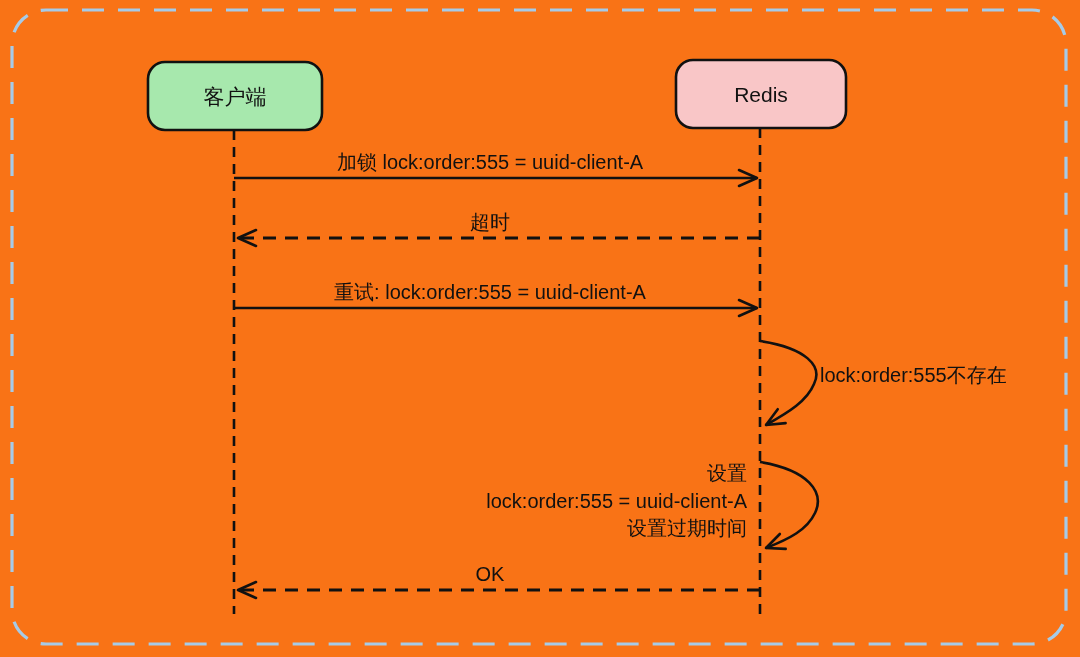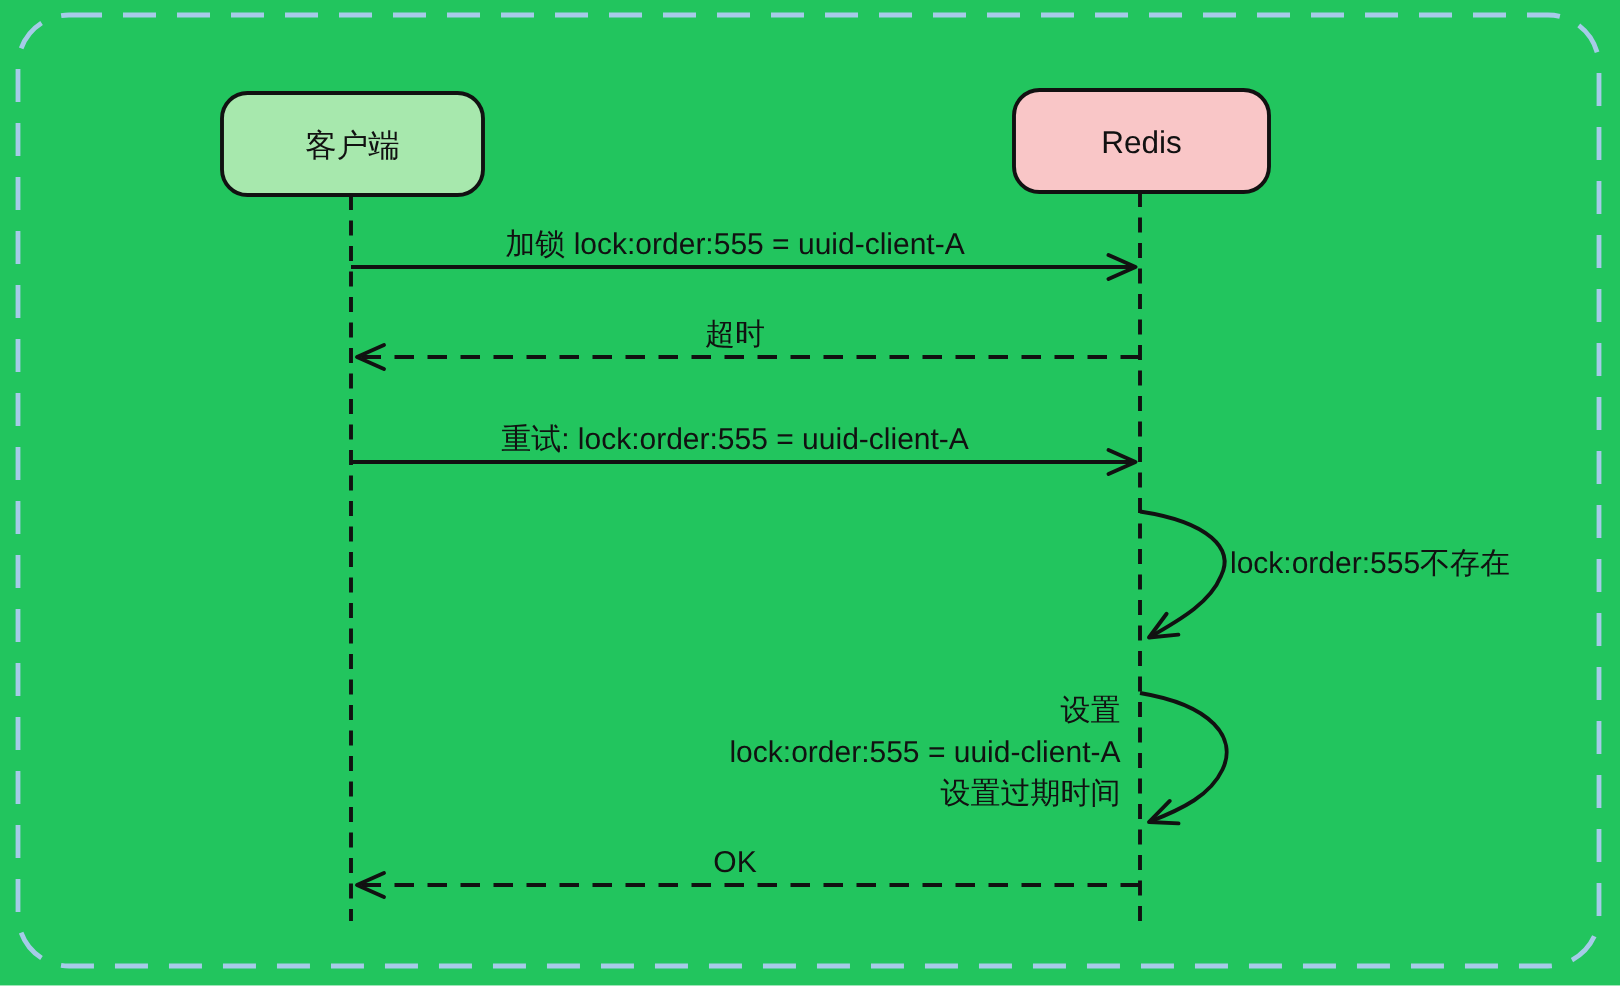--- a/index.html
+++ b/index.html
@@ -5,21 +5,21 @@
   html, body {
     margin: 0;
     padding: 0;
     background: #ffffff;
     font-family: "Liberation Sans", "DejaVu Sans", sans-serif;
   }
   .stage {
     position: relative;
     width: 1080px;
     height: 657px;
-    background: #22c55e;
+    background: #f97316;
     overflow: hidden;
   }
   svg { display: block; }
   text {
     font-family: "Liberation Sans", "DejaVu Sans", sans-serif;
     fill: #111111;
   }
   .actor-label { font-size: 21px; }
   .msg-label   { font-size: 20px; }
 </style>

